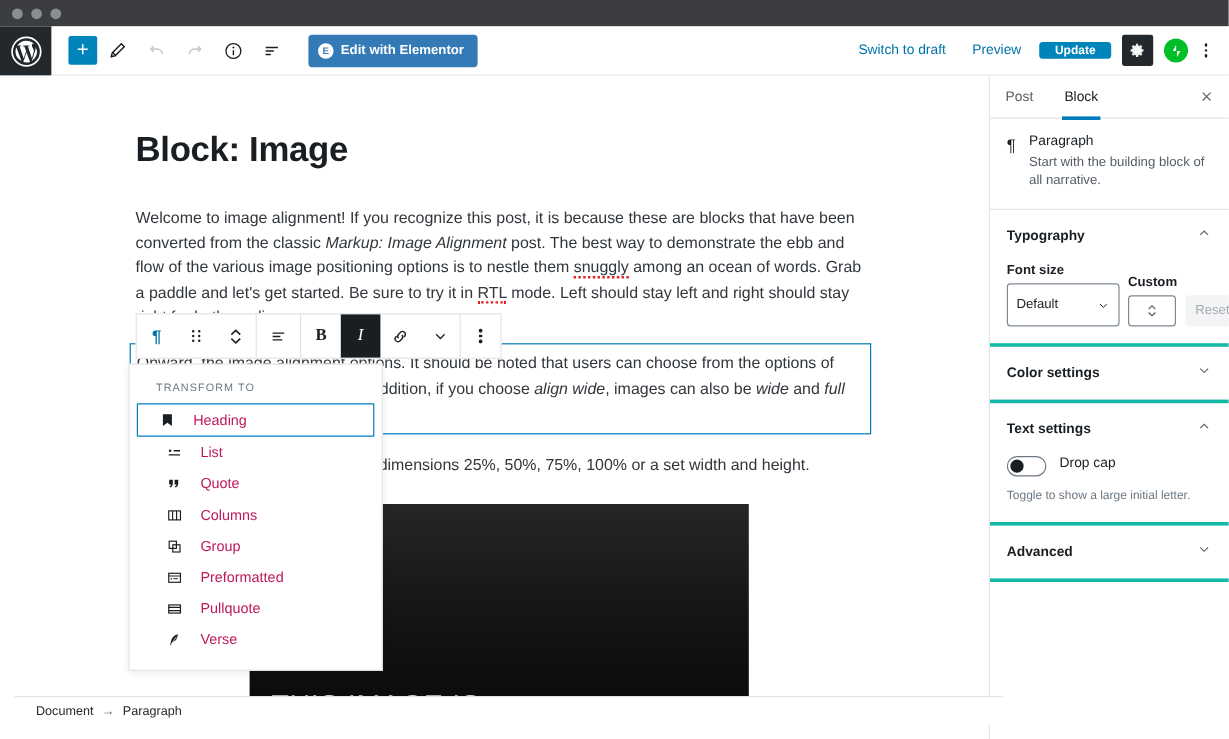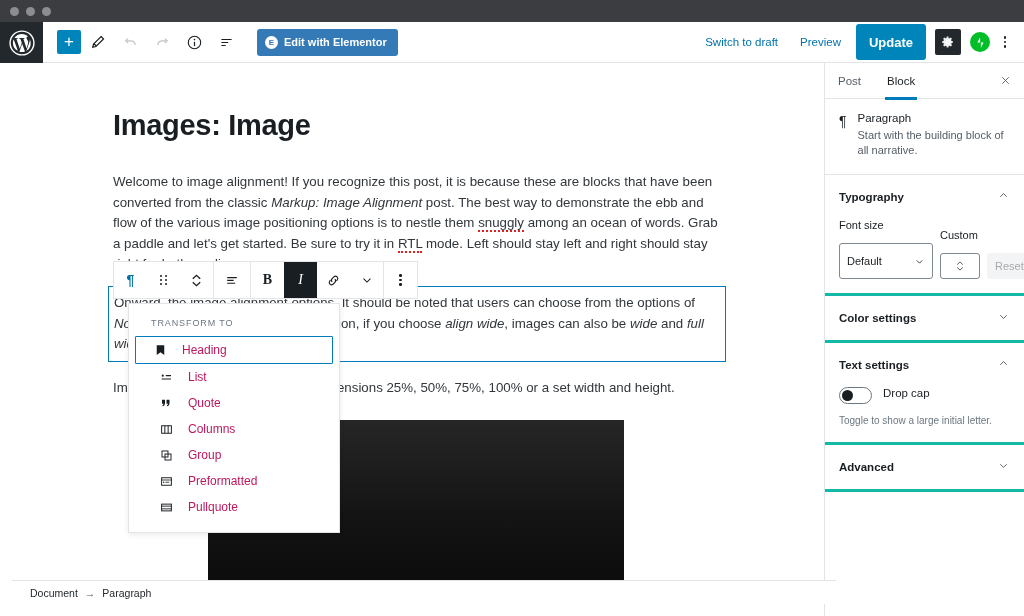--- a/index.html
+++ b/index.html
@@ -54,21 +54,21 @@
     width: 13px; height: 13px; border-radius: 50%; background: #fff; color: #337ab7;
     display: flex; align-items: center; justify-content: center; font-size: 8px; font-weight: bold;
   }
 
   .link-btn {
     background: none; border: none; color: #0073aa; font-size: 11.5px; cursor: pointer;
     padding: 0 11px; font-family: "Liberation Sans", sans-serif;
   }
   .btn-update {
     background: #0085ba; color: #fff; border: none; border-radius: 3px;
-    height: 36px; padding: 0 13px; font-size: 13px; font-weight: bold; cursor: pointer;
+    height: 14px; padding: 0 13px; font-size: 10px; font-weight: bold; cursor: pointer;
     margin-left: 4px; font-family: "Liberation Sans", sans-serif;
   }
   .btn-gear {
     width: 26px; height: 26px; background: #23282d; border: none; border-radius: 2px;
     color: #fff; display: flex; align-items: center; justify-content: center; cursor: pointer;
     margin-left: 9px;
   }
   .jetpack {
     width: 20px; height: 20px; border-radius: 50%; background: #00be28;
     display: flex; align-items: center; justify-content: center; margin-left: 9px; cursor: pointer;
@@ -131,21 +131,21 @@
   .bt-btn.wide { width: 36px; }
   .bt-btn.active { background: #191e23; color: #fff; }
   .bt-btn.pilcrow { color: #0071a1; font-size: 14px; font-weight: bold; }
   .bt-bold { font-size: 14px; font-weight: bold; font-family: "Liberation Serif", serif; }
   .bt-ital { font-size: 14px; font-style: italic; font-family: "Liberation Serif", serif; }
   .grip { display: grid; grid-template-columns: 2px 2px; gap: 2px 3px; }
   .grip i { width: 2px; height: 2px; background: #191e23; border-radius: 50%; display: block; }
 
   
   .dropdown {
-    position: absolute; left: 128px; top: 303px; width: 212px;
+    position: absolute; left: 107px; top: 303px; width: 212px;
     background: #fff; border: 1px solid #e2e4e7; box-shadow: 0 2px 6px rgba(0,0,0,.08);
     padding: 10px 0 12px 0; z-index: 40;
   }
   .dd-label {
     font-size: 9px; letter-spacing: 0.9px; color: #6c7781; text-transform: uppercase;
     padding: 4px 0 8px 22px; font-weight: normal;
   }
   .dd-item {
     display: flex; align-items: center; gap: 13px; height: 26px;
     padding: 0 14px 0 22px; cursor: pointer; font-size: 12px; color: #be185d;
@@ -187,21 +187,21 @@
   .sb-sec-head {
     display: flex; align-items: center; justify-content: space-between;
     padding: 13px 14px; cursor: pointer;
   }
   .sb-sec-title { font-size: 11.5px; font-weight: bold; color: #191e23; }
   .sb-chev { color: #555d66; }
   .sb-sec-body { padding: 0 14px 14px 14px; }
 
   .fs-row { display: flex; gap: 7px; align-items: flex-end; }
   .fs-col { display: flex; flex-direction: column; }
-  .fs-lab { font-size: 11px; color: #191e23; margin-bottom: 12px; }
+  .fs-lab { font-size: 11px; color: #191e23; margin-bottom: 5px; font-weight: bold; }
   .fs-select {
     width: 94px; height: 36px; border: 1px solid #7e8993; border-radius: 3px;
     display: flex; align-items: center; justify-content: space-between; padding: 0 7px;
     font-size: 11px; color: #191e23; cursor: pointer; background: #fff;
   }
   .fs-num {
     width: 40px; height: 26px; border: 1px solid #7e8993; border-radius: 3px;
     display: flex; align-items: center; justify-content: center; background: #fff; cursor: text;
   }
   .fs-spin { display: flex; flex-direction: column; align-items: center; gap: 1px; color: #555d66; }
@@ -315,21 +315,21 @@
             <i></i>
             <i></i>
           </span>
       </button>
     </div>
   </div>
 
   <div class="canvas">
     <div class="content">
 
-      <h1 class="post-title">Images: Image</h1>
+      <h1 class="post-title">Block: Image</h1>
 
       <p class="para">
         <span>Welcome to image alignment! If you recognize this post, it is because these are blocks that have been converted from the classic </span><em>Markup: Image Alignment</em><span> post. The best way to demonstrate the ebb and flow of the various image positioning options is to nestle them </span><span class="spell">snuggly</span><span> among an ocean of words. Grab a paddle and let's get started. Be sure to try it in </span><span class="spell">RTL</span><span> mode. Left should stay left and right should stay right for both reading</span>
       </p>
 
       <p class="para-selected">
         <span>Onward, the image alignment options. It should be noted that users can choose from the options of </span><em>None, Left, Right,</em><span> and </span><em>Center</em><span>. In addition, if you choose </span><em>align wide</em><span>, images can also be </span><em>wide</em><span> and </span><em>full width</em><span>. Be sure to test</span>
       </p>
 
       <p class="para-after">Images can be sized to the image dimensions 25%, 50%, 75%, 100% or a set width and height.</p>
@@ -471,20 +471,31 @@
         <span class="dd-icon">
           <svg width="15" height="15" viewBox="0 0 20 20">
             <rect x="3.5" y="5.5" width="13" height="9" fill="none" stroke="#191e23" stroke-width="1.3"></rect>
             <path d="M3.5 8.2h13M3.5 11.8h13" stroke="#191e23" stroke-width="1.2"></path>
           </svg>
         </span>
         <span>Pullquote</span>
       </div>
     </div>
 
+    <div class="dd-row">
+      <div class="dd-item">
+        <span class="dd-icon">
+          <svg width="15" height="15" viewBox="0 0 20 20">
+            <path fill="#191e23" d="M13.5 3.5c-4 1-7 4.5-7.6 8.3l-1 3.4 1.3.4 1-3.3c3.6-.8 6.5-4.4 6.3-8.8z"></path>
+            <path d="M5.5 15.8 12 6.2" stroke="#fff" stroke-width="0.8"></path>
+          </svg>
+        </span>
+        <span>Verse</span>
+      </div>
+    </div>
   </div>
 
   <div class="sidebar">
     <div class="sb-tabs">
       <button class="sb-tab">Post</button>
       <button class="sb-tab active">Block</button>
       <button class="sb-close">
         <svg width="13" height="13" viewBox="0 0 20 20">
           <path d="M5 5l10 10M15 5L5 15" stroke="#555d66" stroke-width="1.4"></path>
         </svg>

